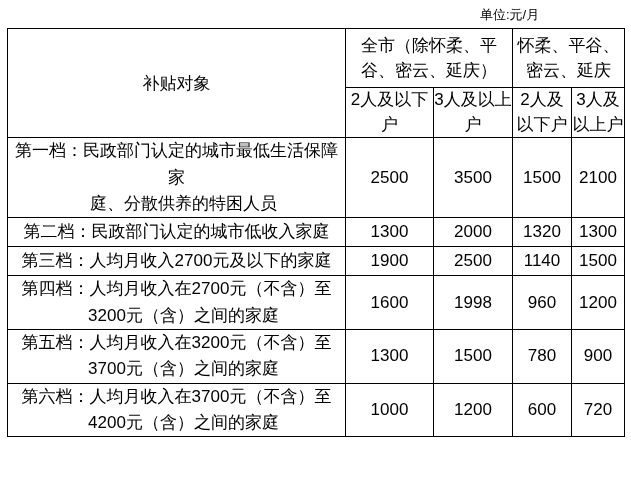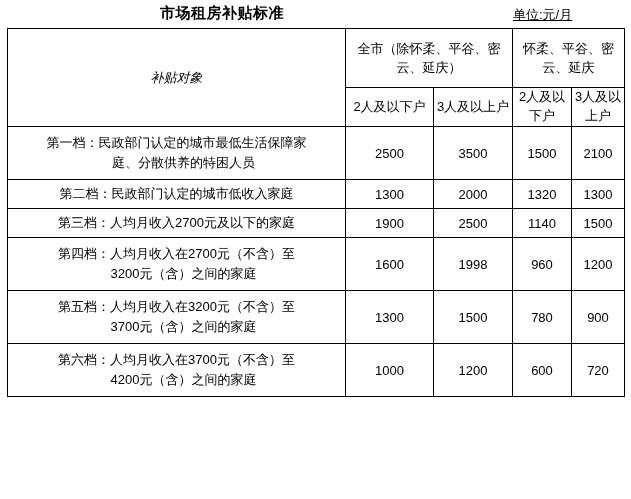--- a/index.html
+++ b/index.html
@@ -29,36 +29,35 @@
   .doc-title {
     position: absolute;
     left: 160px;
     top: 4px;
     font-size: 15px;
     font-weight: bold;
     letter-spacing: 0.5px;
   }
   .unit-label {
     position: absolute;
-    left: 513px;
+    left: 480px;
     top: 6px;
     font-size: 13px;
-    text-decoration: underline;
   }
   table.subsidy {
     border-collapse: collapse;
     margin-left: 7px;
     width: 617px;
     table-layout: fixed;
   }
   table.subsidy td, table.subsidy th {
     border: 1px solid #000000;
     padding: 0;
     font-weight: normal;
-    font-size: 13px;
+    font-size: 17px;
     vertical-align: middle;
     text-align: center;
   }
   .hdr-center {
     text-align: center;
     line-height: 1.5;
     padding: 4px 6px;
   }
   .hdr-obj {
     text-align: center;
@@ -89,35 +88,34 @@
   col.c-a2    { width: 79px; }
   col.c-b1    { width: 59px; }
   col.c-b2    { width: 53px; }
 </style>
 </head>
 <body>
 
 <div class="page">
 
   <div class="title-row">
-    <div class="doc-title">市场租房补贴标准</div>
     <div class="unit-label">单位:元/月</div>
   </div>
 
   <table class="subsidy">
     <colgroup>
       <col class="c-obj">
       <col class="c-a1">
       <col class="c-a2">
       <col class="c-b1">
       <col class="c-b2">
     </colgroup>
     <tbody>
       <tr>
-        <td rowspan="2" class="hdr-obj" style="height:96px;font-style:italic;">补贴对象</td>
+        <td rowspan="2" class="hdr-obj" style="height:96px;">补贴对象</td>
         <td colspan="2" class="hdr-center" style="height:58px;">全市（除怀柔、平谷、密云、延庆）</td>
         <td colspan="2" class="hdr-center">怀柔、平谷、密云、延庆</td>
       </tr>
       <tr>
         <td class="sub-hdr" style="height:38px;">2人及以下户</td>
         <td class="sub-hdr">3人及以上户</td>
         <td class="sub-hdr">2人及以下户</td>
         <td class="sub-hdr">3人及以上户</td>
       </tr>
 

